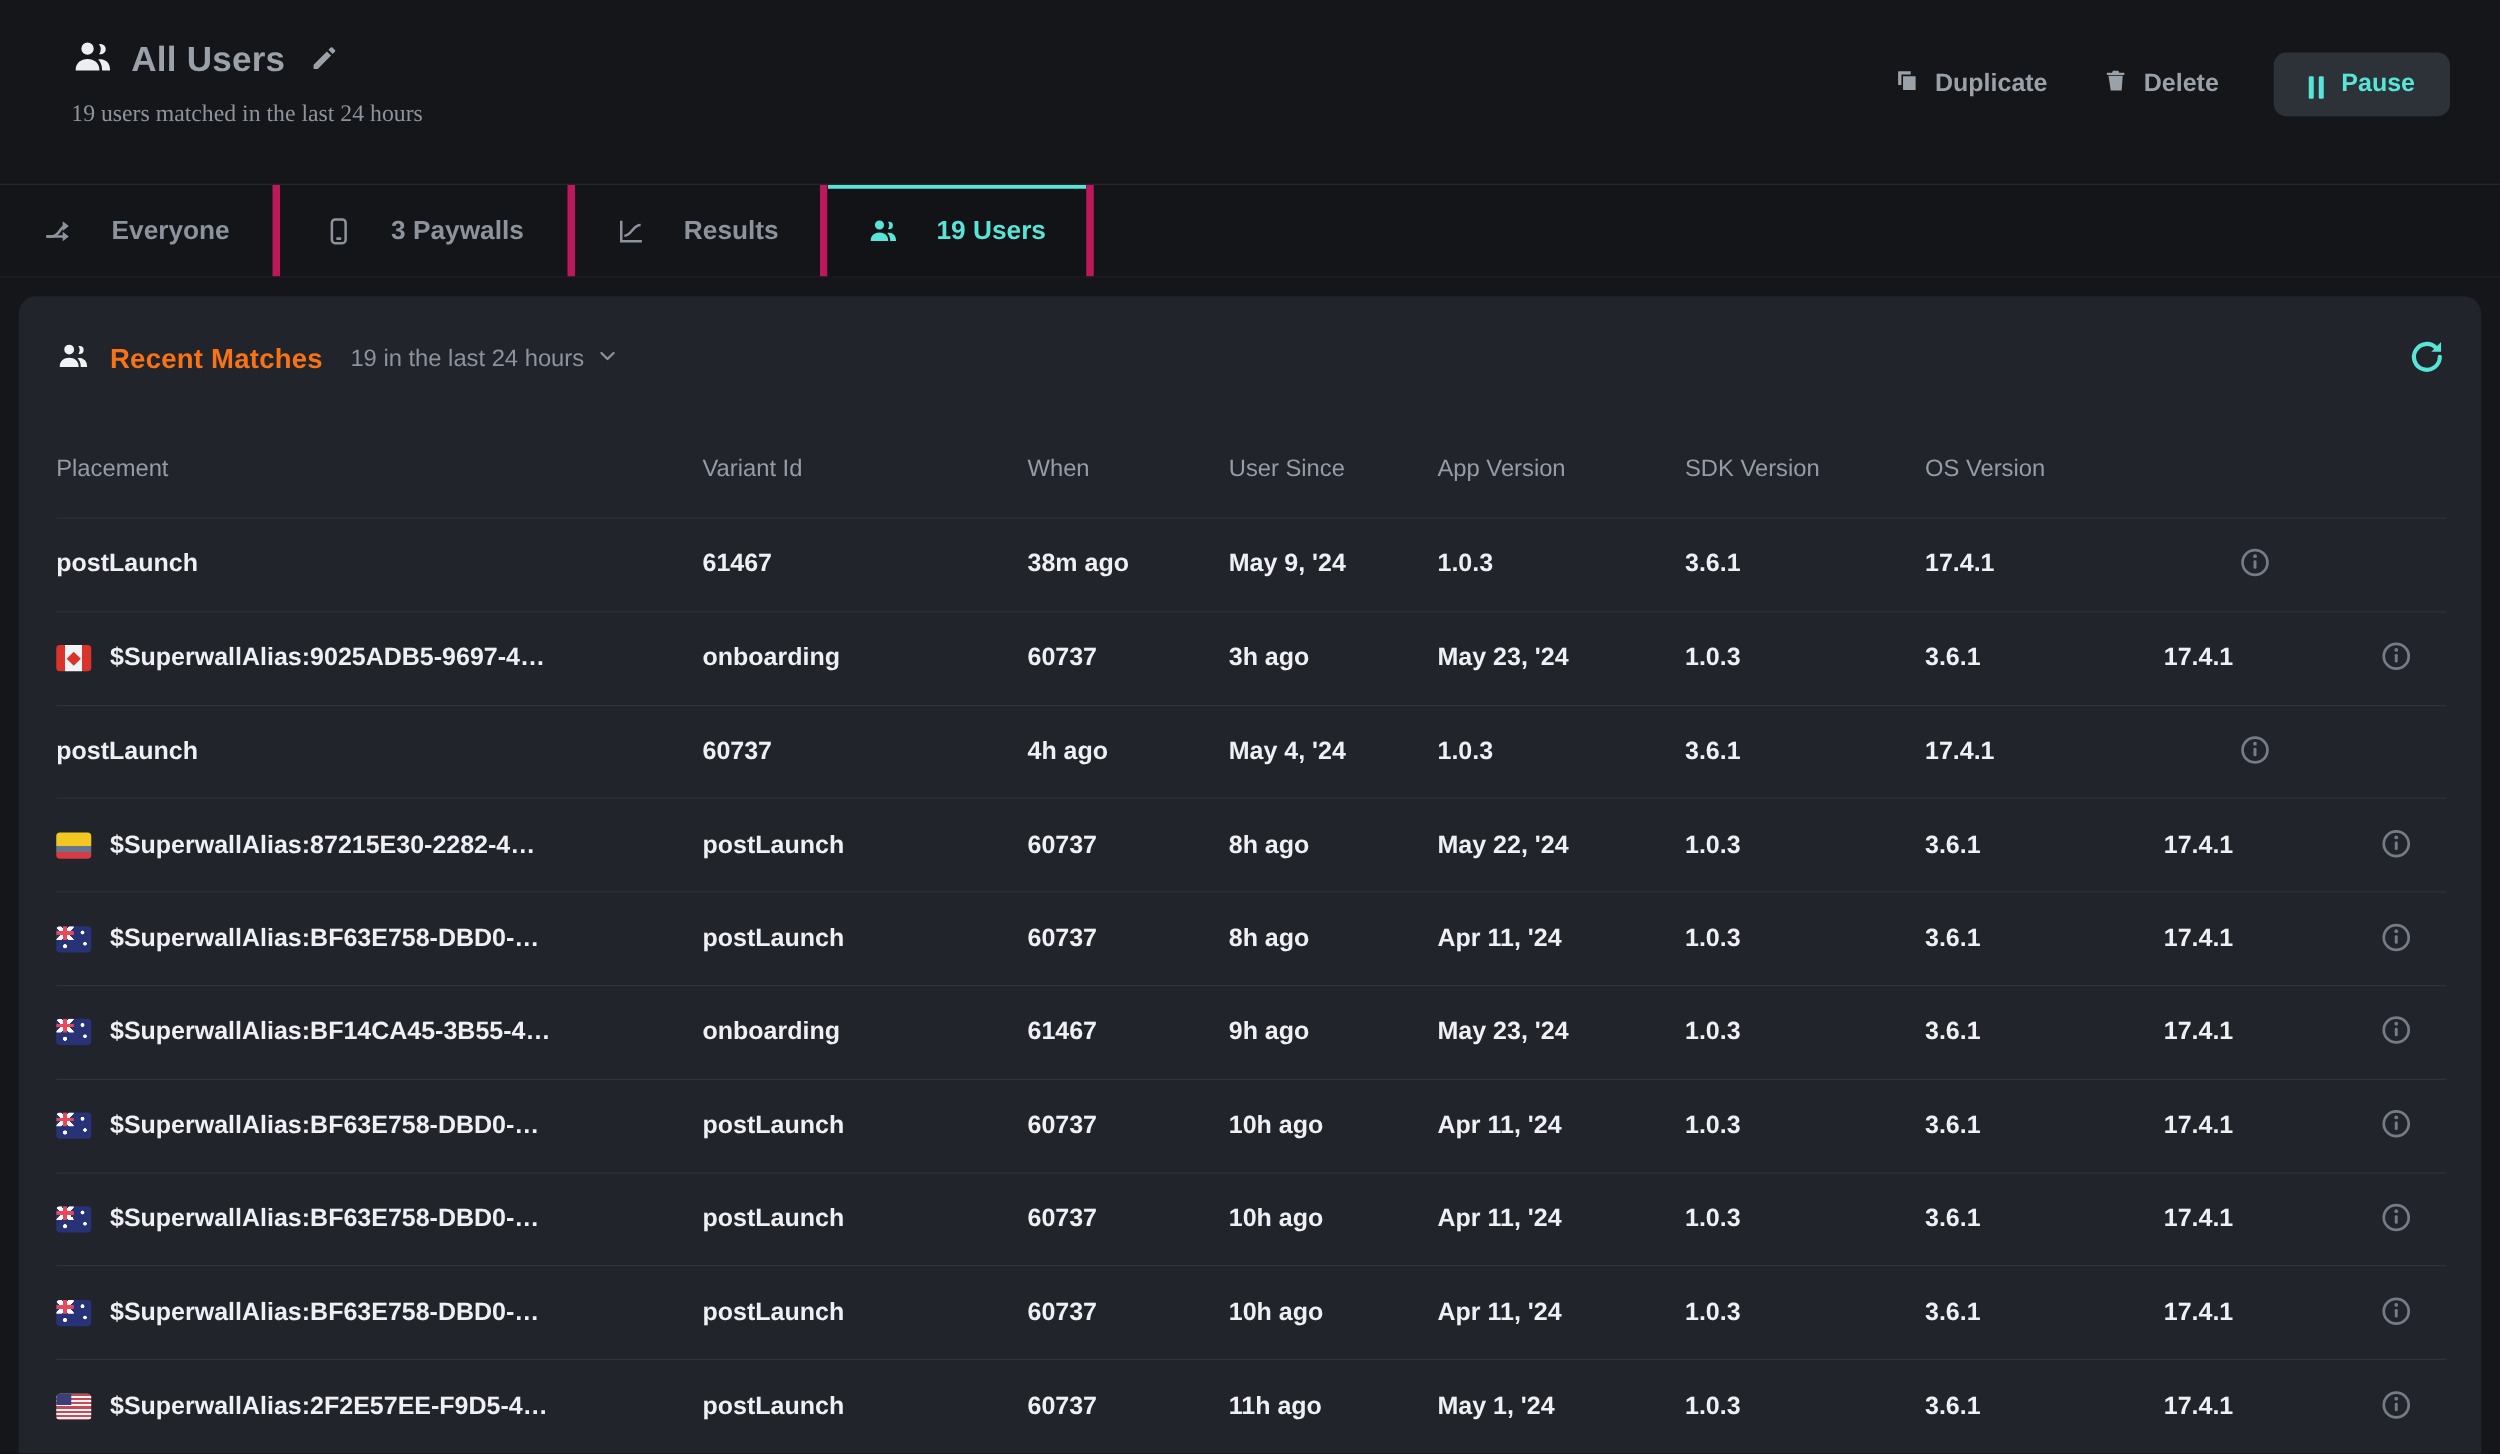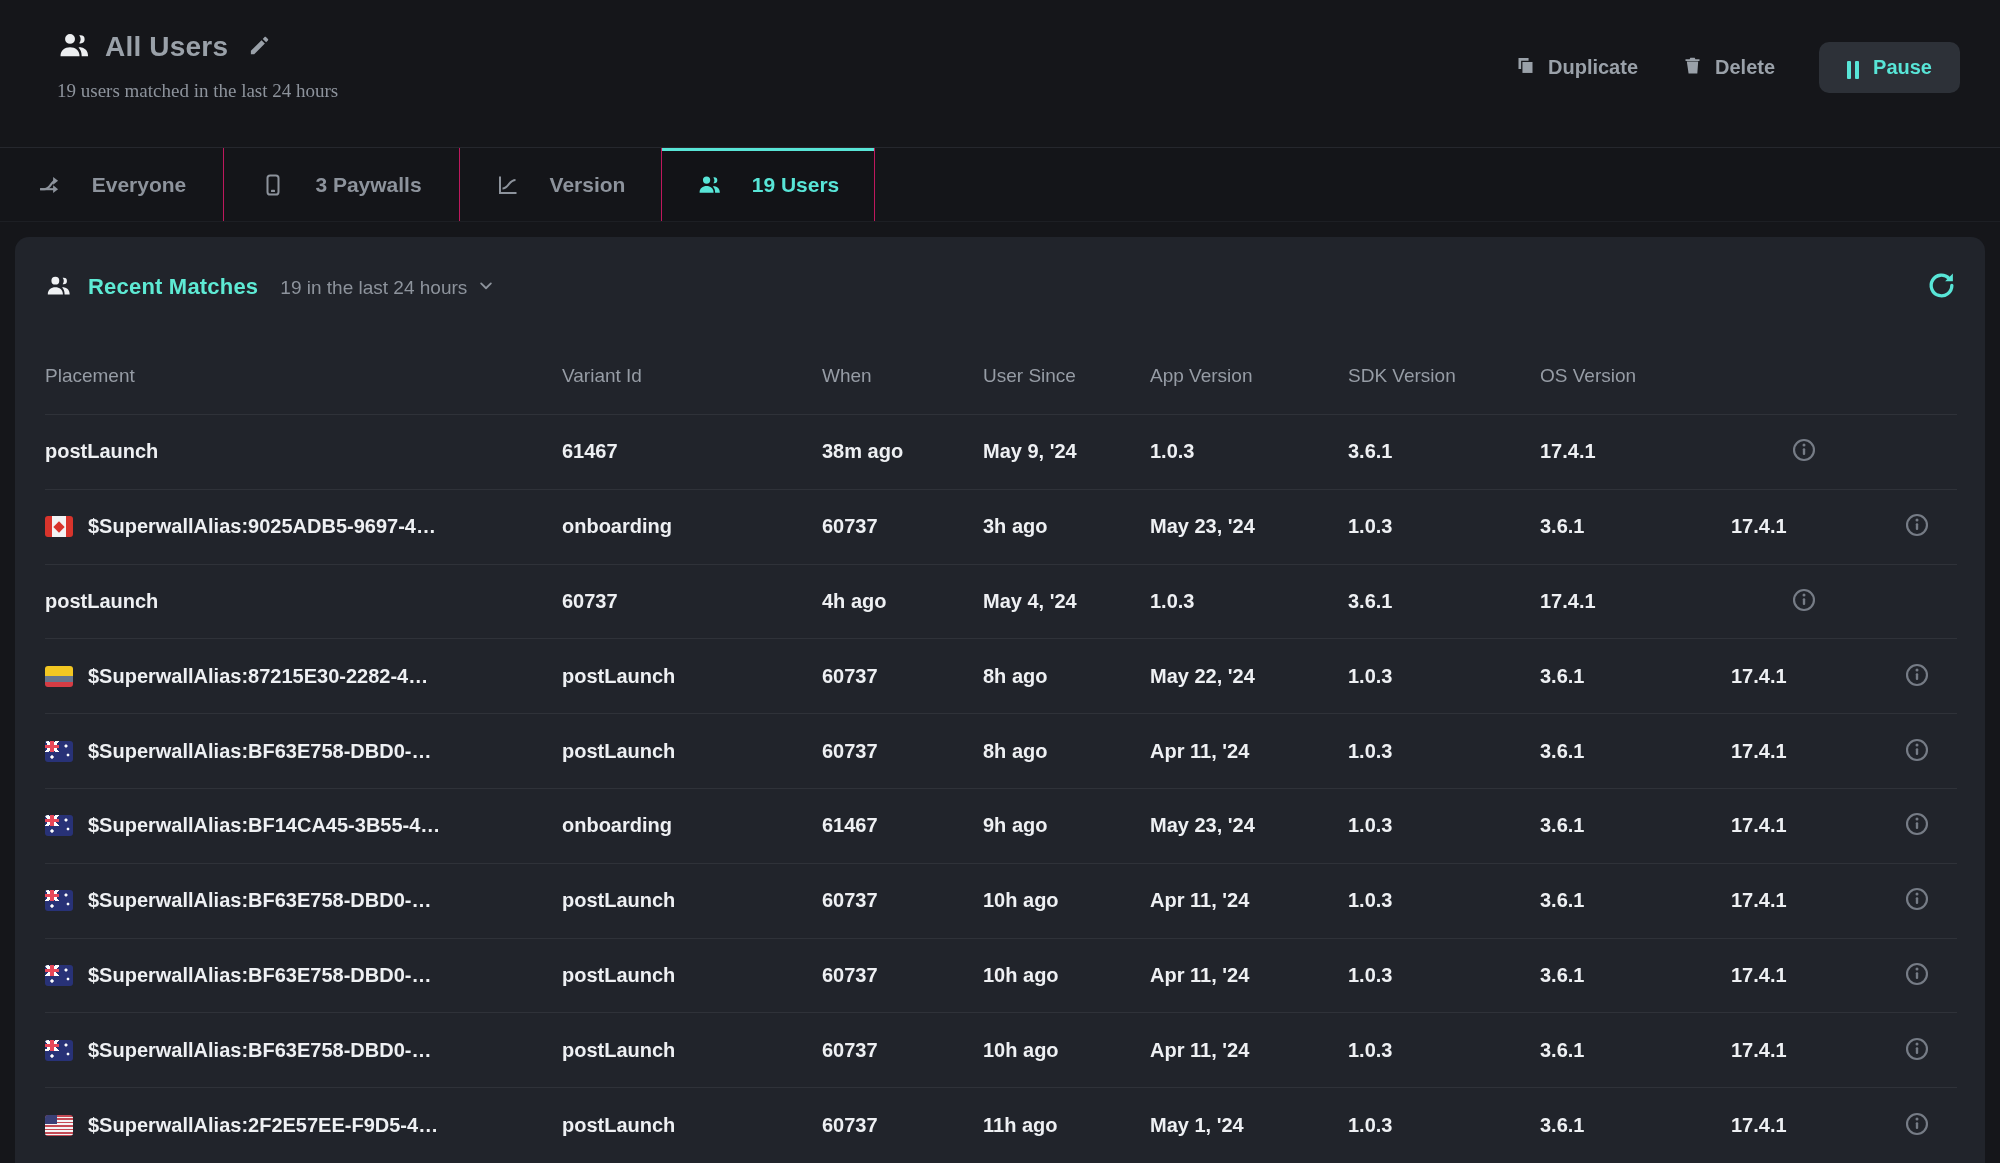--- a/index.html
+++ b/index.html
@@ -17,31 +17,31 @@
   .subtitle{margin-top:14px;font-size:19px;color:#8d939c;font-family:Liberation Serif, serif;}
 
   .actions{display:flex;align-items:center;gap:44px;margin-top:14px;}
   .ghost-btn{display:flex;align-items:center;gap:12px;background:none;border:none;color:#9aa1a9;font-family:inherit;font-size:20px;font-weight:700;cursor:pointer;}
   .pause-btn{display:flex;align-items:flex-end;gap:14px;background:#2D3138;border:none;border-radius:10px;padding:14px 28px;color:var(--accent);font-family:inherit;font-size:20px;font-weight:700;cursor:pointer;}
   .pause-glyph{display:flex;gap:4px;}
   .pause-glyph i{display:block;width:4px;height:18px;background:var(--accent);border-radius:1px;}
 
   
   .tabbar{height:75px;display:flex;align-items:stretch;background:#141519;border-top:1px solid #25272d;border-bottom:1px solid #1d1f24;}
-  .tab{display:flex;align-items:center;justify-content:center;gap:30px;border:none;border-right:1px solid #be185d;background:transparent;color:#8d939c;font-family:inherit;font-size:21px;font-weight:600;cursor:pointer;}
+  .tab{display:flex;align-items:center;justify-content:center;gap:30px;border:none;border-right:6px solid #be185d;background:transparent;color:#8d939c;font-family:inherit;font-size:21px;font-weight:600;cursor:pointer;}
   .tab .t-ic{display:flex;color:#8d939c;}
   .tab.active{color:var(--accent);box-shadow:inset 0 3px 0 var(--accent);background:#121317;}
   .tab.active .t-ic{color:var(--accent);}
   .tab.w1{width:224px;} .tab.w2{width:236px;} .tab.w3{width:202px;} .tab.w4{width:213px;}
 
   
   .card{position:absolute;left:15px;right:15px;top:237px;bottom:0;background:#21242B;border-radius:14px 14px 0 0;padding:0 28px 0 30px;}
   .card-head{height:100px;display:flex;align-items:center;gap:16px;}
   .card-head .ic-users{color:#f0f2f4;}
-  .card-title{font-size:22px;font-weight:700;color:#5eead4;letter-spacing:.2px;}
+  .card-title{font-size:22px;font-weight:700;color:#f97316;letter-spacing:.2px;}
   .filter{display:flex;align-items:center;gap:10px;background:none;border:none;color:#8d939c;font-family:inherit;font-size:19px;cursor:pointer;margin-left:6px;margin-top:2px;}
   .refresh{margin-left:auto;background:none;border:none;color:var(--accent);cursor:pointer;display:flex;}
 
   
   .grid{display:grid;grid-template-columns:517px 260px 161px 167px 198px 192px 191px 146px 1fr;align-items:center;}
   .thead{height:77px;color:#969ca5;font-size:19px;}
   .trow{height:74.8px;border-top:1px solid rgba(255,255,255,.065);color:#eef0f3;font-size:20px;font-weight:700;}
   .ucell{display:flex;align-items:center;gap:15px;min-width:0;}
   .ucell span{white-space:nowrap;overflow:hidden;}
   .icell{display:flex;justify-content:center;}
@@ -169,21 +169,21 @@
           </svg>
         </span>
       <span>3 Paywalls</span>
     </button>
     <button class="tab w3">
       <span class="t-ic">
           <svg width="24" height="24" viewBox="0 0 24 24" fill="currentColor">
             <use href="#g-chart"></use>
           </svg>
         </span>
-      <span>Version</span>
+      <span>Results</span>
     </button>
     <button class="tab w4 active">
       <span class="t-ic">
           <svg width="25" height="25" viewBox="0 0 24 24" fill="currentColor">
             <use href="#g-users"></use>
           </svg>
         </span>
       <span>19 Users</span>
     </button>
   </div>

